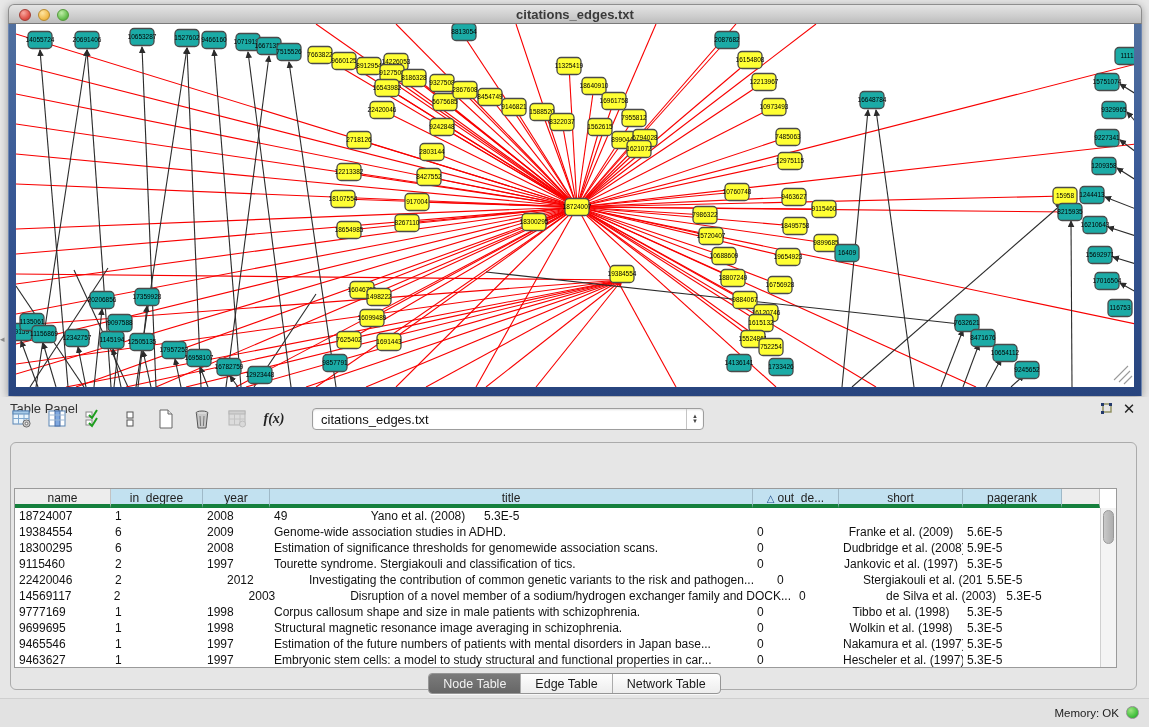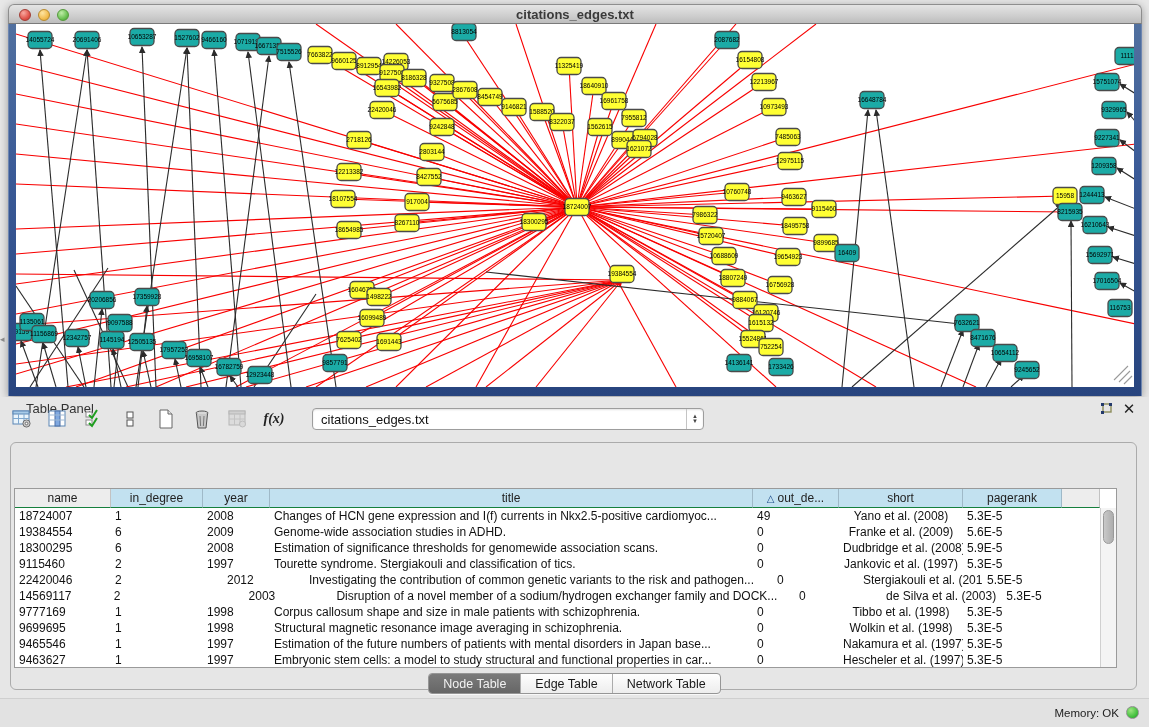--- a/index.html
+++ b/index.html
@@ -22,42 +22,42 @@
   .frame { position:absolute; left:0; top:20px; right:0; bottom:0;
     background:linear-gradient(180deg,#51709F 0%,#3A5A97 40%,#27447E 100%);
     border-left:1px solid #6E86B0; border-right:1px solid #6E86B0; }
   .canvas-wrap { position:absolute; left:7px; top:0; right:7px; bottom:9px; background:#FFFFFF; overflow:hidden; }
   .canvas-wrap svg { display:block; }
 
   .splitter-handle { position:absolute; left:0; top:332px; width:7px; height:14px; color:#8A8A8A; font-size:9px; line-height:14px; }
 
   
   .table-panel { position:absolute; left:0; top:397px; width:1149px; height:330px; background:#E6E6E6; }
-  .panel-titlebar { position:absolute; left:16px; top:0; right:0; height:24px; background:#E6E6E6; }
+  .panel-titlebar { position:absolute; left:0; top:0; right:0; height:24px; background:#E6E6E6; }
   .panel-titlebar .ptitle { position:absolute; left:10px; top:4px; font-size:13px; color:#333; }
   .panel-ctl { position:absolute; top:4px; width:16px; height:16px; cursor:default; }
   .panel-ctl.float { right:34px; }
   .panel-ctl.close { right:12px; font-size:15px; font-weight:bold; color:#222; line-height:16px; text-align:center; }
 
   .panel-box { position:absolute; left:10px; top:45px; right:12px; height:248px;
     border:1px solid #ABABAB; border-radius:6px; }
 
   .toolbar { position:absolute; left:10px; top:8px; height:28px; display:flex; align-items:center; gap:12px; }
   .tbtn { width:24px; height:24px; display:flex; align-items:center; justify-content:center; }
   .fx { font-family:"Liberation Serif","DejaVu Serif",serif; font-style:italic; font-weight:bold; font-size:14px; color:#222; }
   .combo { margin-left:14px; width:392px; height:22px; background:#FFF; border:1px solid #9D9D9D; border-radius:4px;
     position:relative; box-shadow:inset 0 1px 2px rgba(0,0,0,.12); }
   .combo .val { position:absolute; left:8px; top:3px; font-size:13px; color:#111; }
   .combo .stepper { position:absolute; right:0; top:0; width:17px; height:100%; border-left:1px solid #C4C4C4;
     display:flex; flex-direction:column; align-items:center; justify-content:center; color:#444; }
   .combo .stepper span { font-size:6px; line-height:5px; }
 
   .grid { position:absolute; left:14px; top:91px; width:1103px; height:180px; background:#FFF; border:1px solid #9A9A9A; }
   .gheader { position:absolute; left:0; top:0; right:16px; height:19px; display:flex; }
-  .gh { height:19px; background:#C2E1F0; border-right:1px solid #9FB9C8; border-bottom:1px solid #15803d;
+  .gh { height:19px; background:#C2E1F0; border-right:1px solid #9FB9C8; border-bottom:4px solid #15803d;
     font-size:12px; color:#222; text-align:center; line-height:18px; overflow:hidden; white-space:nowrap; }
   .gh.plain { background:#EDEDED; border-right:1px solid #C2C2C2; }
   .gh .sort { color:#1F4E8C; font-size:10px; margin-right:3px; }
   .gbody { position:absolute; left:0; top:19px; right:16px; bottom:0; overflow:hidden; }
   .grow { display:flex; height:16px; }
   .gc { font-size:12px; color:#111; line-height:16px; white-space:nowrap; overflow:hidden; padding:0 4px; }
   .vscroll { position:absolute; right:0; top:19px; width:16px; bottom:0; background:#F4F4F4; border-left:1px solid #D0D0D0; }
   .vthumb { position:absolute; left:2px; right:2px; top:2px; height:34px; background:linear-gradient(90deg,#C9C9C9,#ADADAD); border:1px solid #999; border-radius:6px; }
 
   .tabs { position:absolute; left:0; right:0; top:276px; display:flex; justify-content:center; }
@@ -765,21 +765,20 @@
         <div class="gh" style="width: 86px;"><span class="sort">△</span><span>out_de...</span></div>
         <div class="gh" style="width: 124px;"><span>short</span></div>
         <div class="gh" style="width: 99px;"><span>pagerank</span></div>
         <div class="gh plain" style="flex: 1 1 0%;"></div>
       </div>
     <div class="gbody" id="gbody">
         <div class="grow">
           <div class="gc" style="width: 96px; text-align: left;">18724007</div>
           <div class="gc" style="width: 92px; text-align: left;">1</div>
           <div class="gc" style="width: 67px; text-align: left;">2008</div>
-          <div class="gc" style="width: 483px; text-align: left;">Changes of HCN gene expression and I(f) currents in Nkx2.5-positive cardiomyoc...</div>
           <div class="gc" style="width: 86px; text-align: left;">49</div>
           <div class="gc" style="width: 124px; text-align: center;">Yano et al. (2008)</div>
           <div class="gc" style="width: 99px; text-align: left;">5.3E-5</div>
         </div>
         <div class="grow">
           <div class="gc" style="width: 96px; text-align: left;">19384554</div>
           <div class="gc" style="width: 92px; text-align: left;">6</div>
           <div class="gc" style="width: 67px; text-align: left;">2009</div>
           <div class="gc" style="width: 483px; text-align: left;">Genome-wide association studies in ADHD.</div>
           <div class="gc" style="width: 86px; text-align: left;">0</div>
@@ -810,21 +809,21 @@
           <div class="gc" style="width: 67px; text-align: left; margin-left: 20px;">2012</div>
           <div class="gc" style="width: 483px; text-align: center;">Investigating the contribution of common genetic variants to the risk and pathogen...</div>
           <div class="gc" style="width: 86px; text-align: left;">0</div>
           <div class="gc" style="width: 124px; text-align: center;">Stergiakouli et al. (2012)</div>
           <div class="gc" style="width: 99px; text-align: left;">5.5E-5</div>
         </div>
         <div class="grow">
           <div class="gc" style="width: 96px; text-align: left;">14569117</div>
           <div class="gc" style="width: 92px; text-align: left;">2</div>
           <div class="gc" style="width: 67px; text-align: left; margin-left: 44px;">2003</div>
-          <div class="gc" style="width: 483px; text-align: center; margin-left: 8px;">Disruption of a novel member of a sodium/hydrogen exchanger family and DOCK...</div>
+          <div class="gc" style="width: 483px; text-align: right; margin-left: 8px;">Disruption of a novel member of a sodium/hydrogen exchanger family and DOCK...</div>
           <div class="gc" style="width: 86px; text-align: left;">0</div>
           <div class="gc" style="width: 124px; text-align: center;">de Silva et al. (2003)</div>
           <div class="gc" style="width: 99px; text-align: left;">5.3E-5</div>
         </div>
         <div class="grow">
           <div class="gc" style="width: 96px; text-align: left;">9777169</div>
           <div class="gc" style="width: 92px; text-align: left;">1</div>
           <div class="gc" style="width: 67px; text-align: left;">1998</div>
           <div class="gc" style="width: 483px; text-align: left;">Corpus callosum shape and size in male patients with schizophrenia.</div>
           <div class="gc" style="width: 86px; text-align: left;">0</div>

